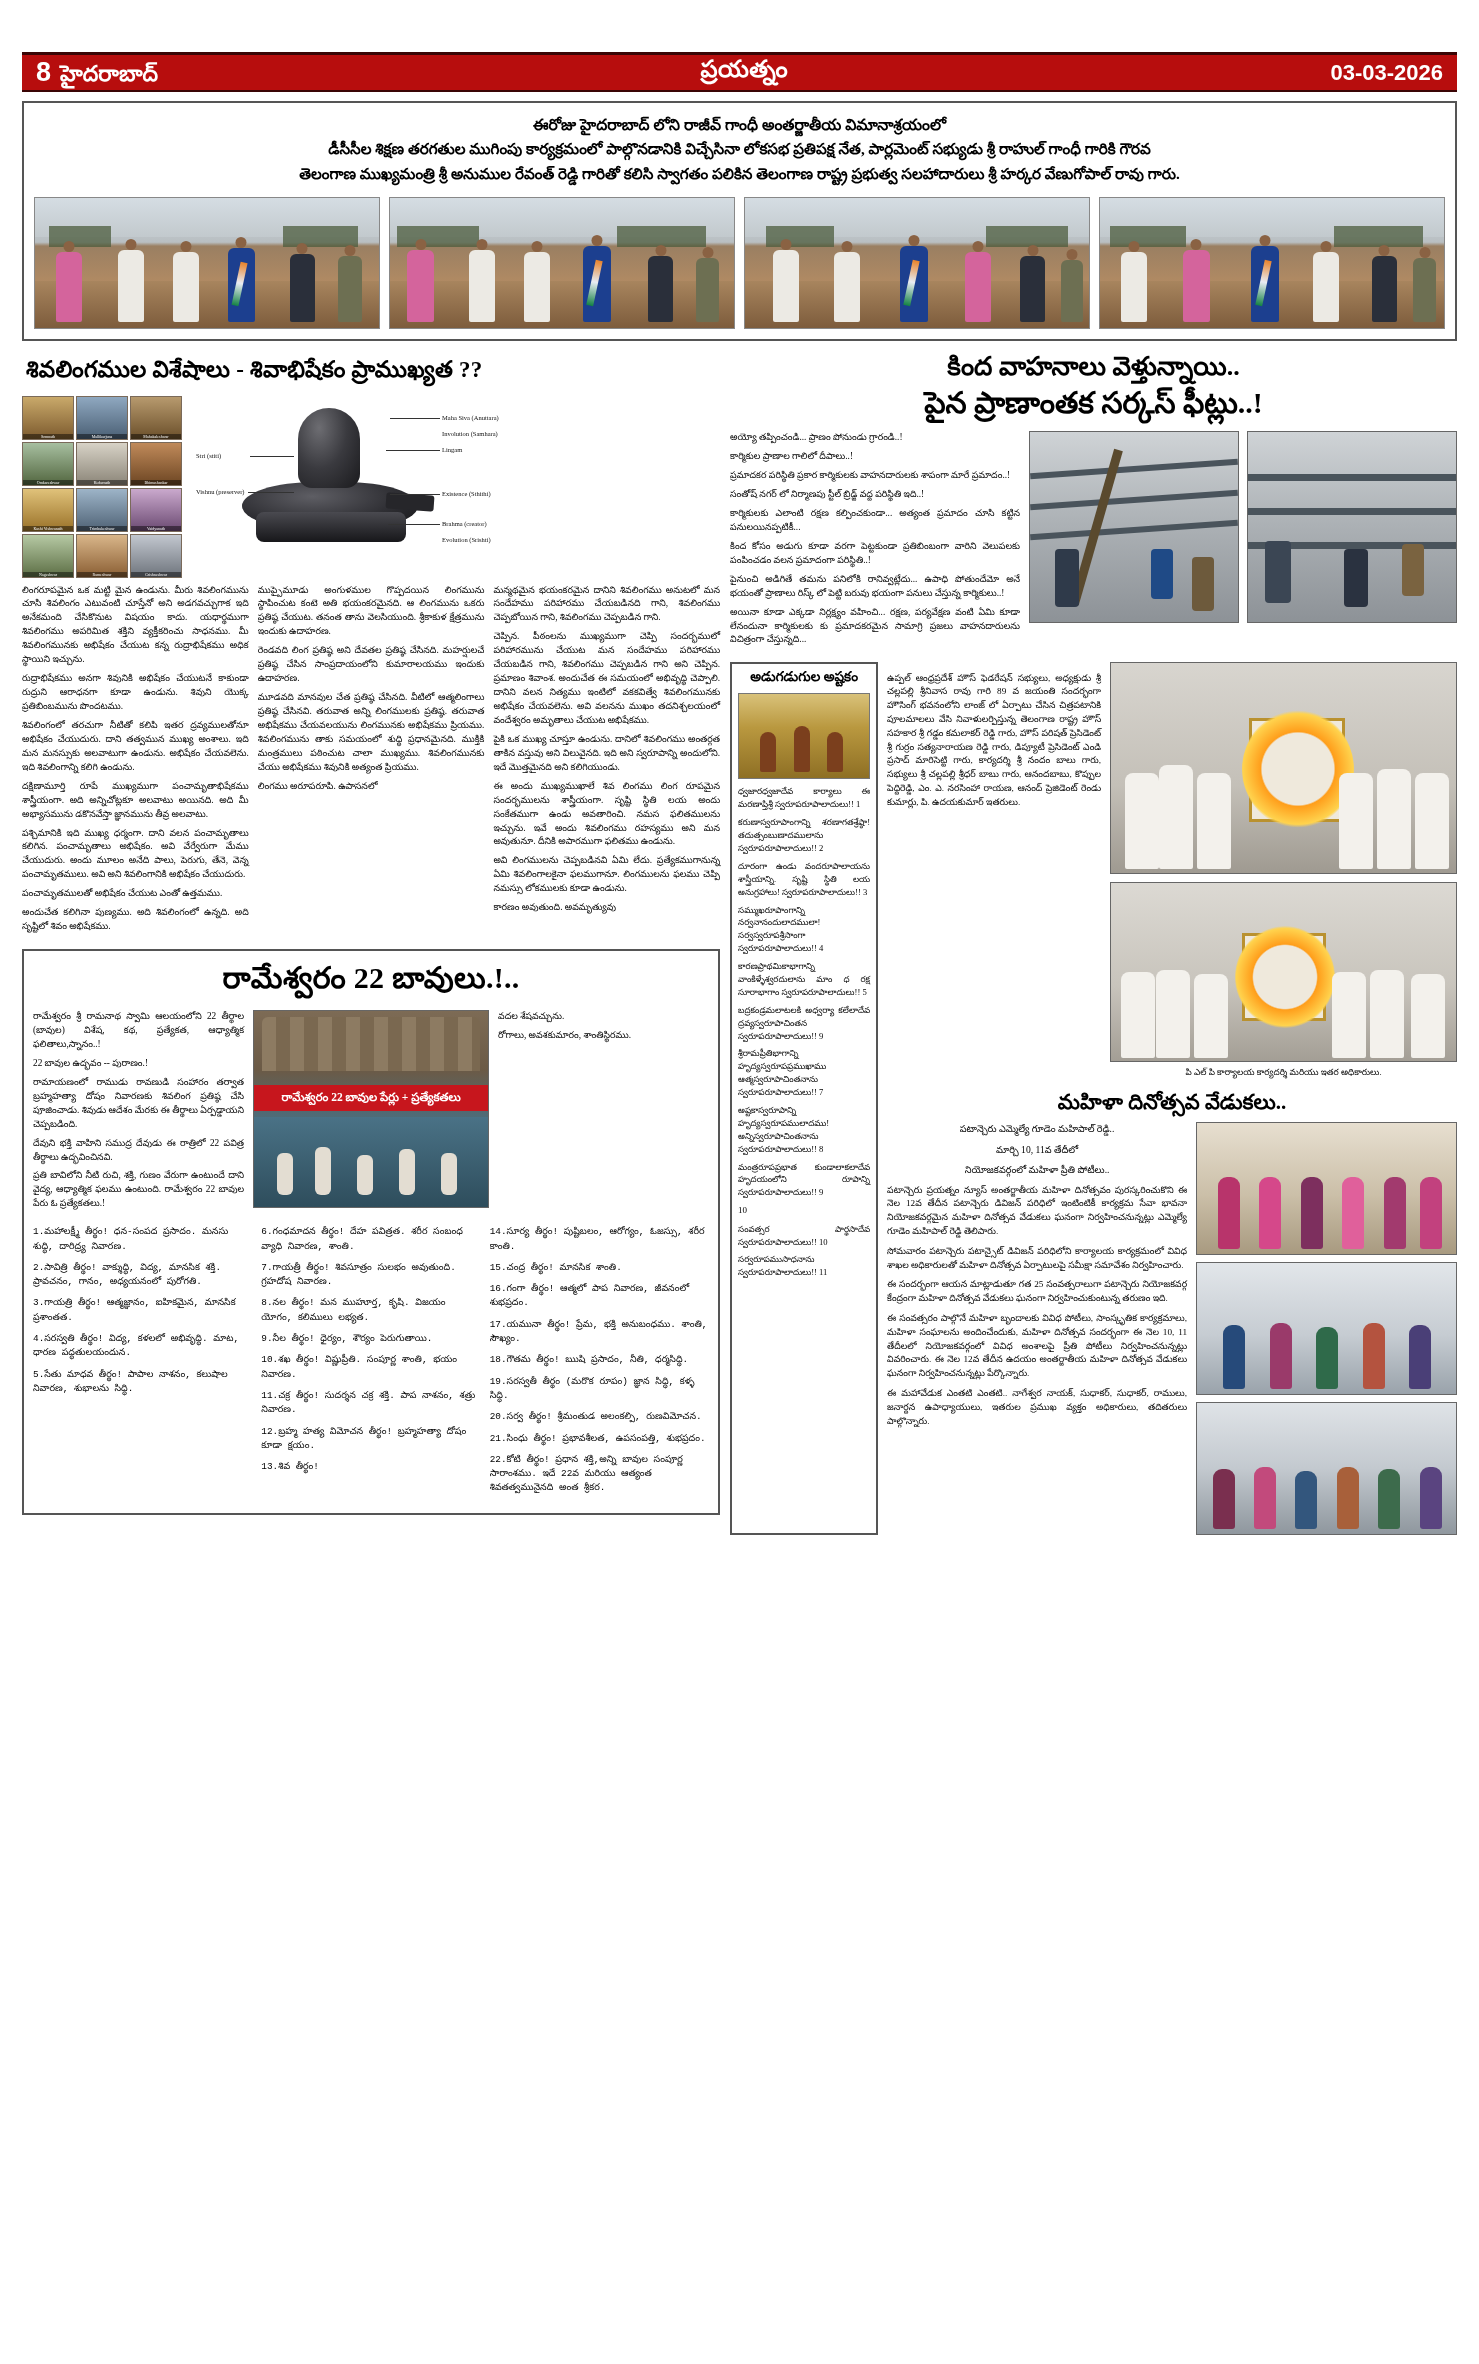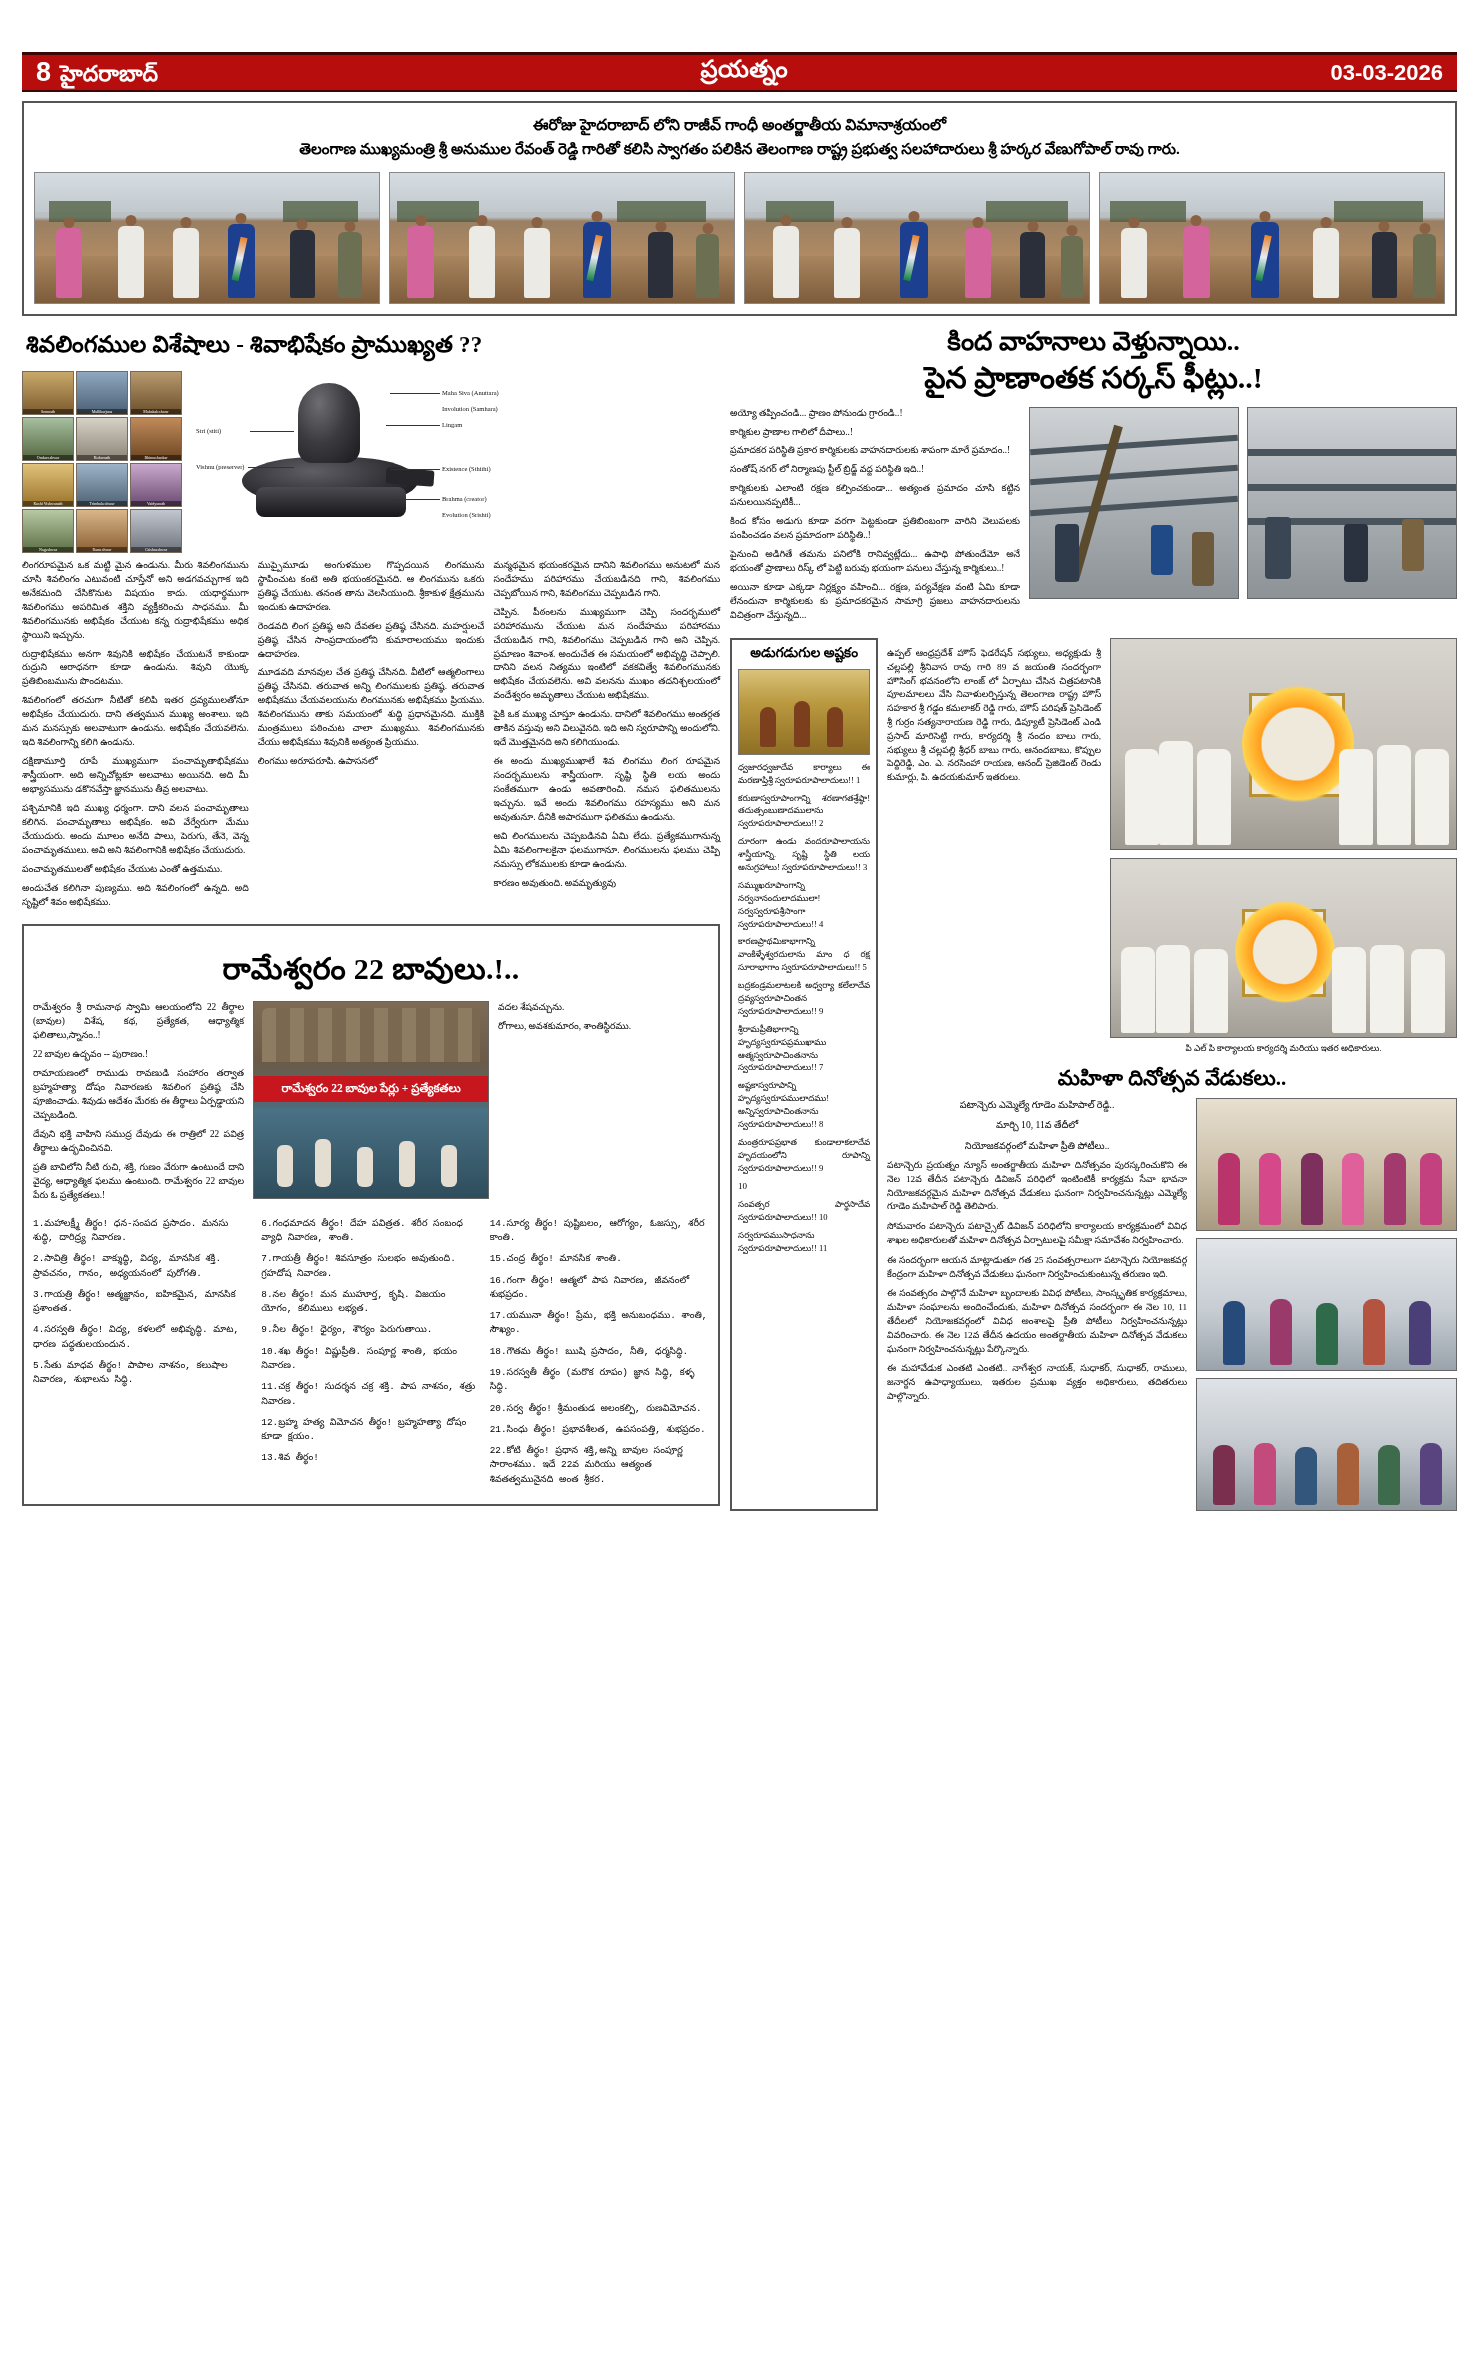--- a/index.html
+++ b/index.html
@@ -93,21 +93,21 @@
 
   .shiva-cols { display: flex; gap: 9px; margin-top: 6px; }
   .shiva-cols .tcol { flex: 1 1 0; }
   .body-text {
     font-size: 9.3px; line-height: 1.5; text-align: justify;
     text-justify: inter-word; hyphens: auto;
   }
   .body-text p { margin: 0 0 5px; }
 
   
-  .ram-box { border: 2px solid #555; margin-top: 10px; padding: 24px 9px 10px; }
+  .ram-box { border: 2px solid #555; margin-top: 10px; padding: 8px 9px 10px; }
   .ram-head { text-align: center; font-size: 30px; font-weight: bold; letter-spacing: .3px; padding: 2px 0 8px; }
   .ram-intro { display: flex; gap: 9px; }
   .ram-intro .tcol { flex: 1 1 0; }
   .ram-photo {
     width: 236px; height: 198px; border: 1px solid #666; position: relative; overflow: hidden;
     background: linear-gradient(180deg,#7d6b55 0%,#6b5a46 30%,#4d6c7a 55%,#36525f 100%);
   }
   .rp-arch { position:absolute; top:6px; left:8px; right:8px; height:54px; background: repeating-linear-gradient(90deg,#8d7b62 0 14px,#7a6850 14px 28px); border-radius:6px 6px 0 0; }
   .rp-water { position:absolute; bottom:0; left:0; right:0; height:46%; background:linear-gradient(180deg,#4a7286,#2e4d5c); }
   .rp-band {
@@ -187,20 +187,21 @@
     <div class="mh-left">
       <span class="mh-pageno">8</span>
       <span class="mh-city">హైదరాబాద్</span>
     </div>
     <div class="mh-title">ప్రయత్నం</div>
     <div class="mh-date">03-03-2026</div>
   </div>
 
   <div class="lead-box">
     <div class="lead-line l1">ఈరోజు హైదరాబాద్ లోని రాజీవ్ గాంధీ అంతర్జాతీయ విమానాశ్రయంలో</div>
+    <div class="lead-line">డీసీసీల శిక్షణ తరగతుల ముగింపు కార్యక్రమంలో పాల్గొనడానికి విచ్చేసినా లోకసభ ప్రతిపక్ష నేత, పార్లమెంట్ సభ్యుడు శ్రీ రాహుల్ గాంధీ గారికి గౌరవ</div>
     <div class="lead-line">తెలంగాణ ముఖ్యమంత్రి శ్రీ అనుముల రేవంత్ రెడ్డి గారితో కలిసి స్వాగతం పలికిన తెలంగాణ రాష్ట్ర ప్రభుత్వ సలహాదారులు శ్రీ హర్కర వేణుగోపాల్ రావు గారు.</div>
 
     <div class="lead-photos">
       <div class="lead-photo">
         <div class="ph-sky"></div>
           <div class="ph-ground"></div>
         <div class="ph-tree" style="left:4%;width:18%"></div>
           <div class="ph-tree" style="left:72%;width:22%"></div>
         <div class="fig pink" style="left:6%;width:26px;height:70px">
             <span class="fig-head"></span>

